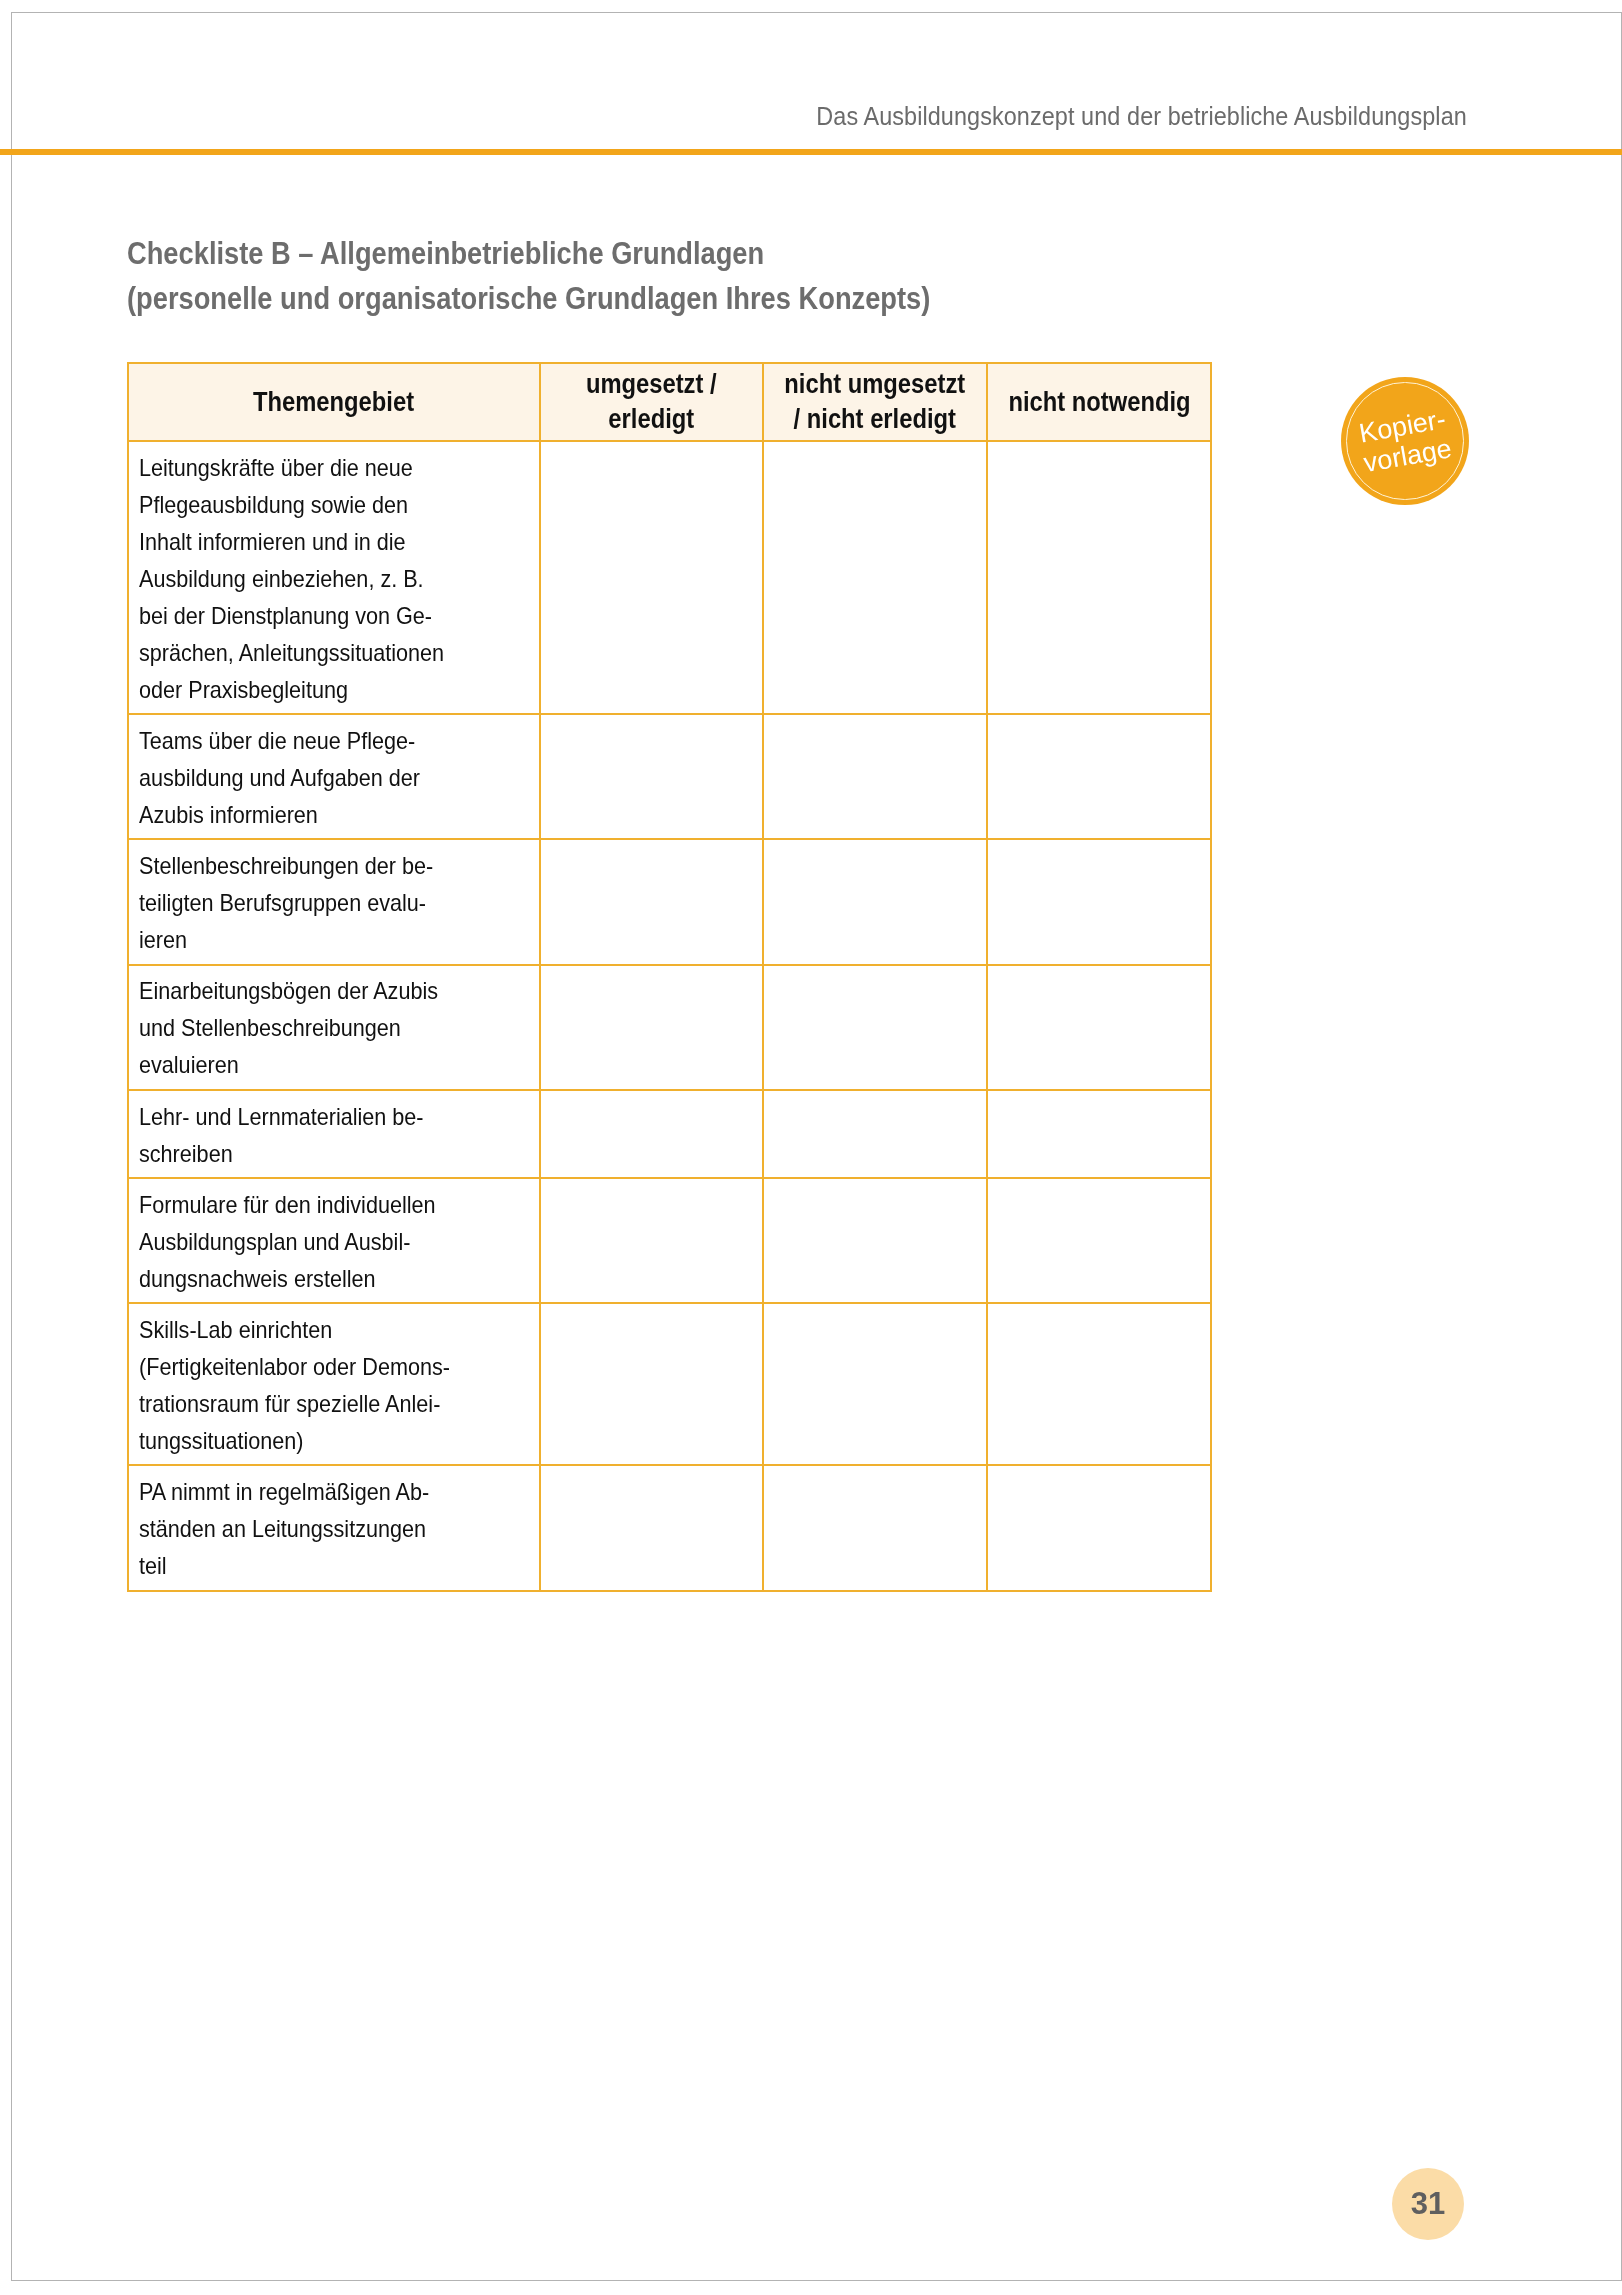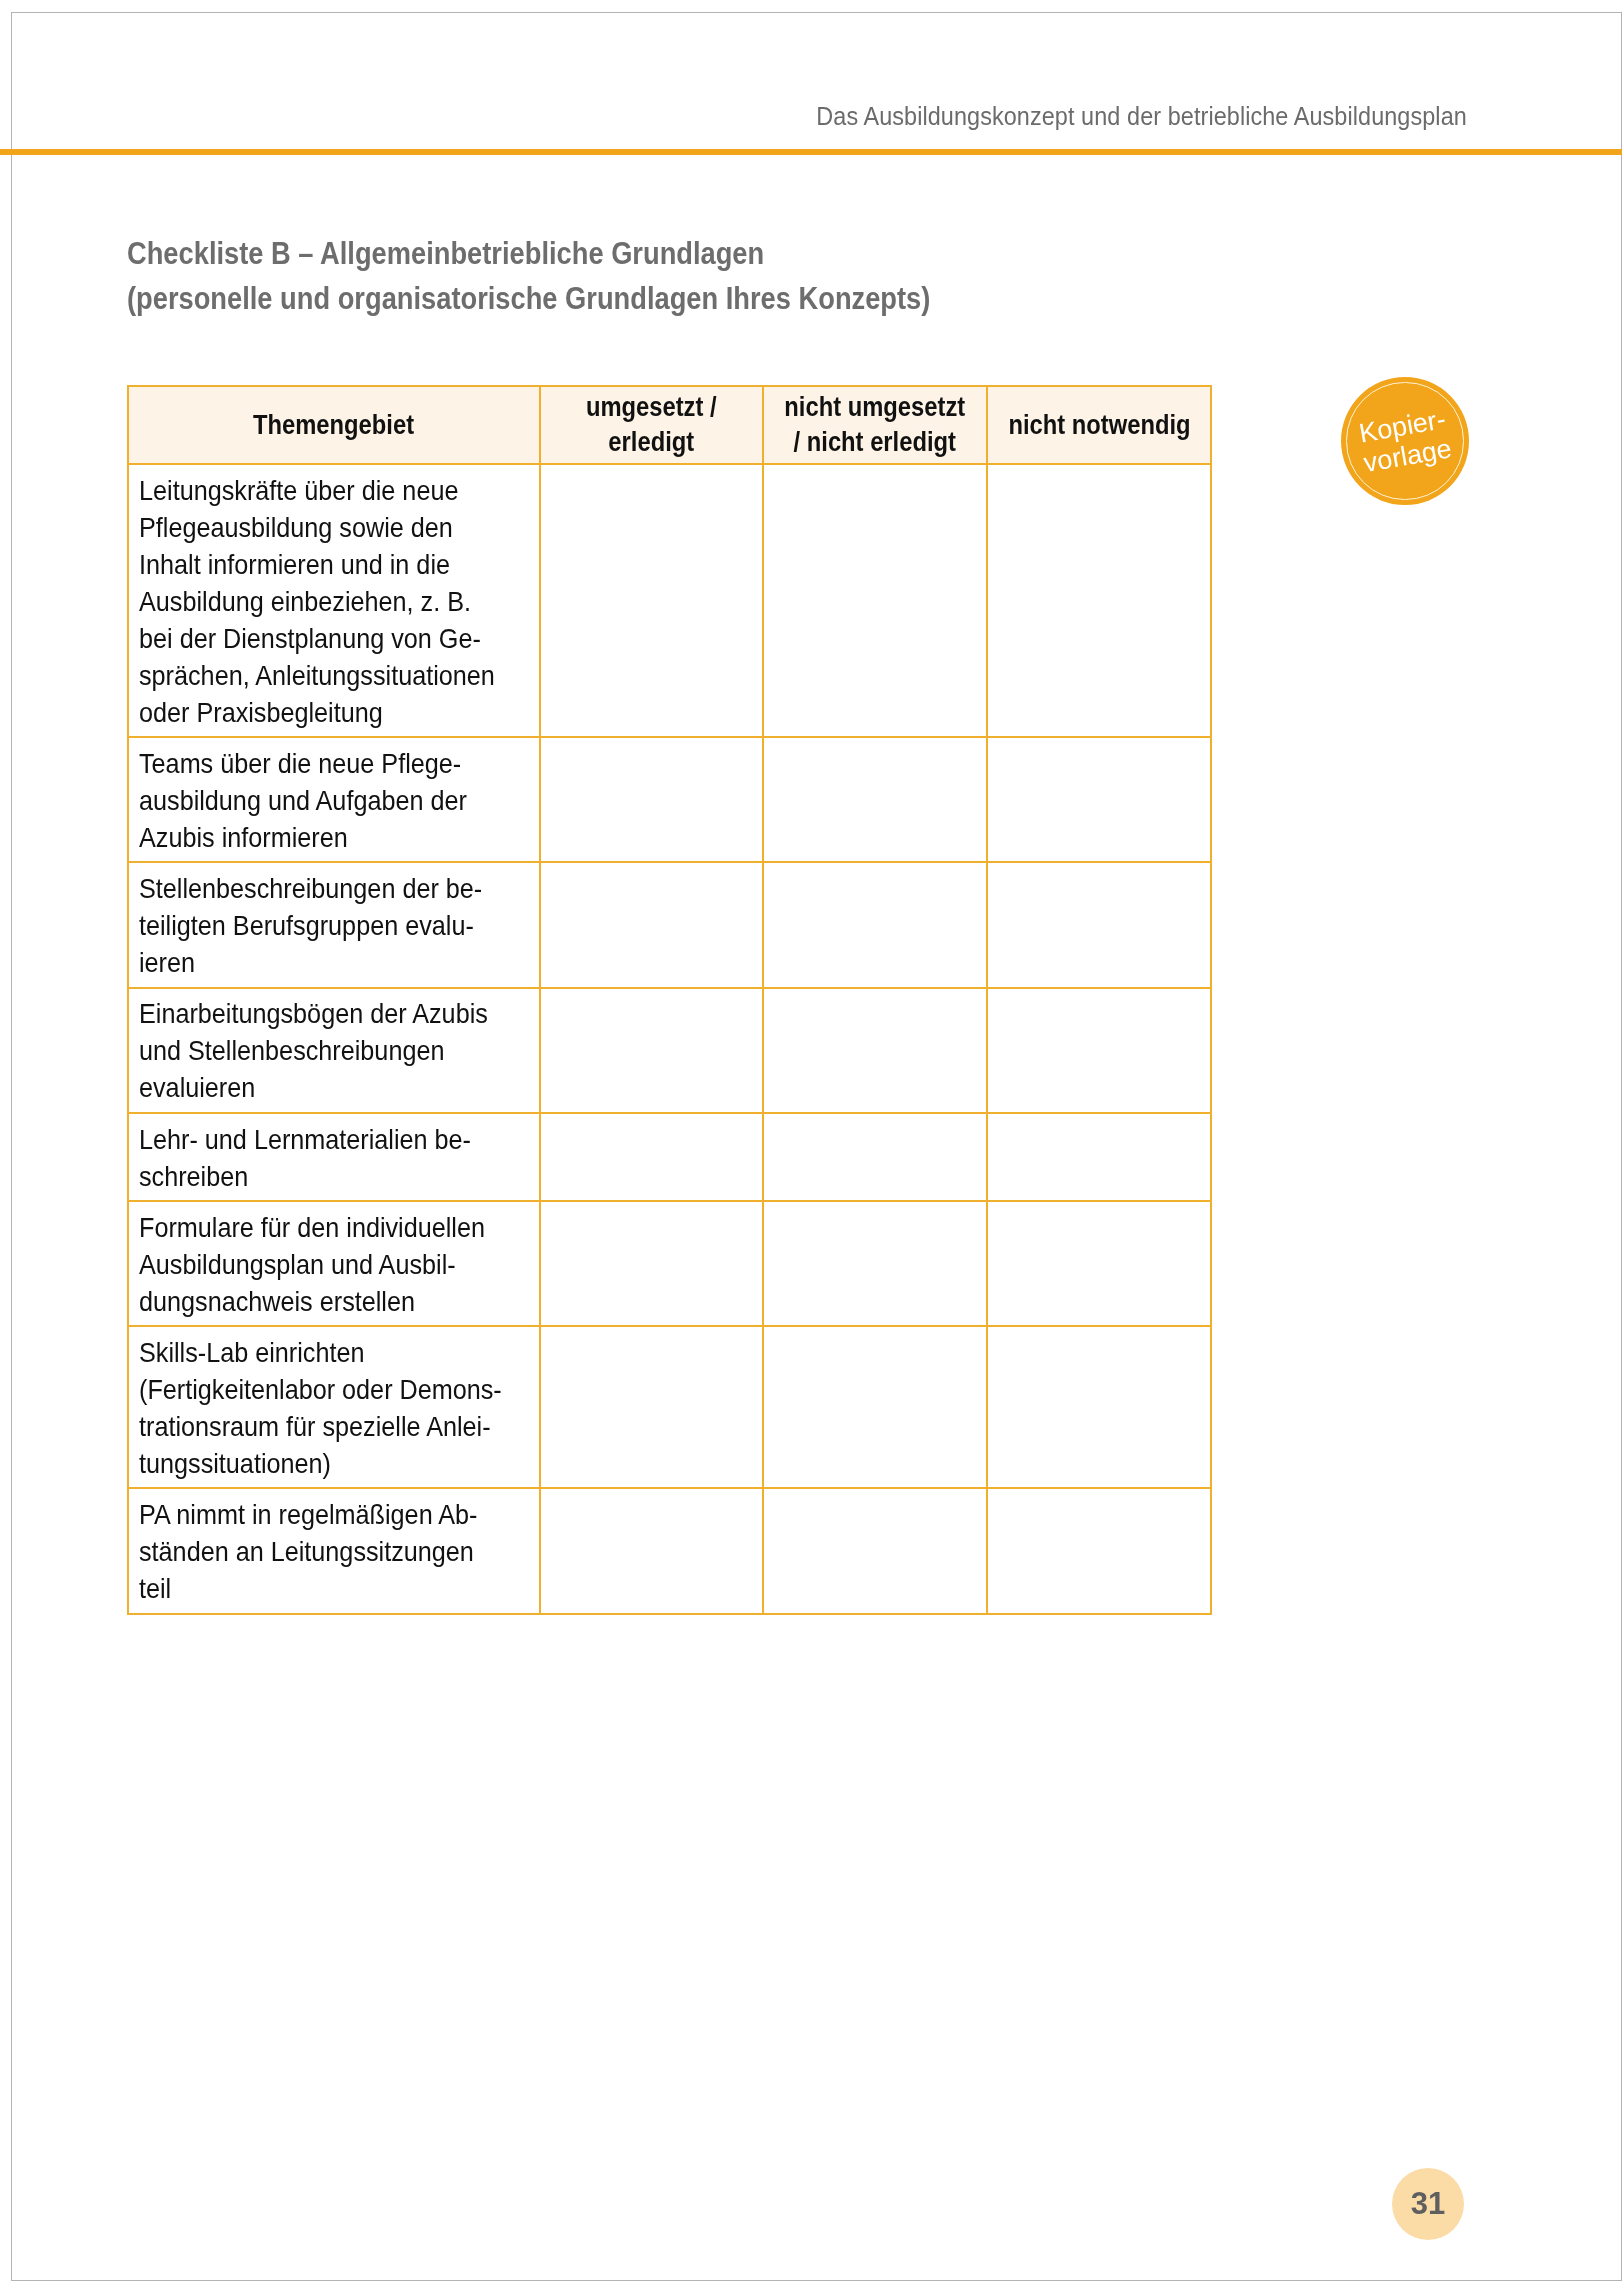--- a/index.html
+++ b/index.html
@@ -1,25 +1,25 @@
 <!DOCTYPE html>
 <html style="font-size:10.8px"><head>
 <meta charset="utf-8">
 <style>
   html, body { margin: 0; padding: 0; background: #ffffff; }
   body { width: 1623px; height: 2295px; position: relative; overflow: hidden; font-family: "Liberation Sans", sans-serif; }
   .frame { position: absolute; left: 10.8px; top: 12px; width: 1611px; height: 2269px; border: 1.4px solid #b3b3b3; box-sizing: border-box; }
   .running-head { position: absolute; right: 156px; top: 101px; font-size: 26px; color: #6b6b6b; letter-spacing: 0.1px; font-family: "Liberation Sans", sans-serif; transform: scaleX(0.9); transform-origin: right center; white-space: nowrap; }
   .rule { position: absolute; left: 0; top: 149px; width: 1623px; height: 6px; background: #f2a51a; }
   .title { position: absolute; left: 127px; top: 231px; font-size: 31px; line-height: 45px; color: #6d6d6d; font-weight: bold; transform: scaleX(0.88); transform-origin: left top; white-space: nowrap; }
-  table.checklist { position: absolute; left: 127px; top: 385px; border-collapse: collapse; table-layout: fixed; width: 1085px; }
+  table.checklist { position: absolute; left: 127px; top: 362px; border-collapse: collapse; table-layout: fixed; width: 1085px; }
   table.checklist th, table.checklist td { border: 2px solid #f0b02e; vertical-align: top; padding: 0; }
   table.checklist th { background: #fdf4e7; font-weight: bold; font-size: 27px; line-height: 35px; color: #111; text-align: center; vertical-align: middle; height: 76px; }
   table.checklist th span { display: inline-block; transform: scaleX(0.88); }
-  table.checklist td.topic { font-size: 28px; line-height: 37px; color: #111; padding: 6.8px 9.5px 5.4px 9.5px; }
+  table.checklist td.topic { font-size: 24px; line-height: 37px; color: #111; padding: 6.8px 9.5px 5.4px 9.5px; }
   table.checklist td.topic span { display: block; white-space: pre-line; transform: scaleX(0.9); transform-origin: left top; width: 111%; }
   td.check { background: #fff; }
   .badge { position: absolute; left: 1341px; top: 377px; width: 128px; height: 128px; border-radius: 50%; background: #f2a51a; }
   .badge .ring { position: absolute; left: 5.4px; top: 5.4px; right: 5.4px; bottom: 5.4px; border: 1.4px solid #fff3d6; border-radius: 50%; }
   .badge .txt { position: absolute; left: 0; top: 34px; width: 128px; text-align: center; color: #fff; font-size: 27px; line-height: 30px; transform: rotate(-10deg); }
   .pageno { position: absolute; left: 1392px; top: 2168px; width: 72px; height: 72px; border-radius: 50%; background: #fbdca7; color: #5f5f5f; font-weight: bold; font-size: 31px; text-align: center; line-height: 72px; }
 </style>
 </head>
 <body>
 

